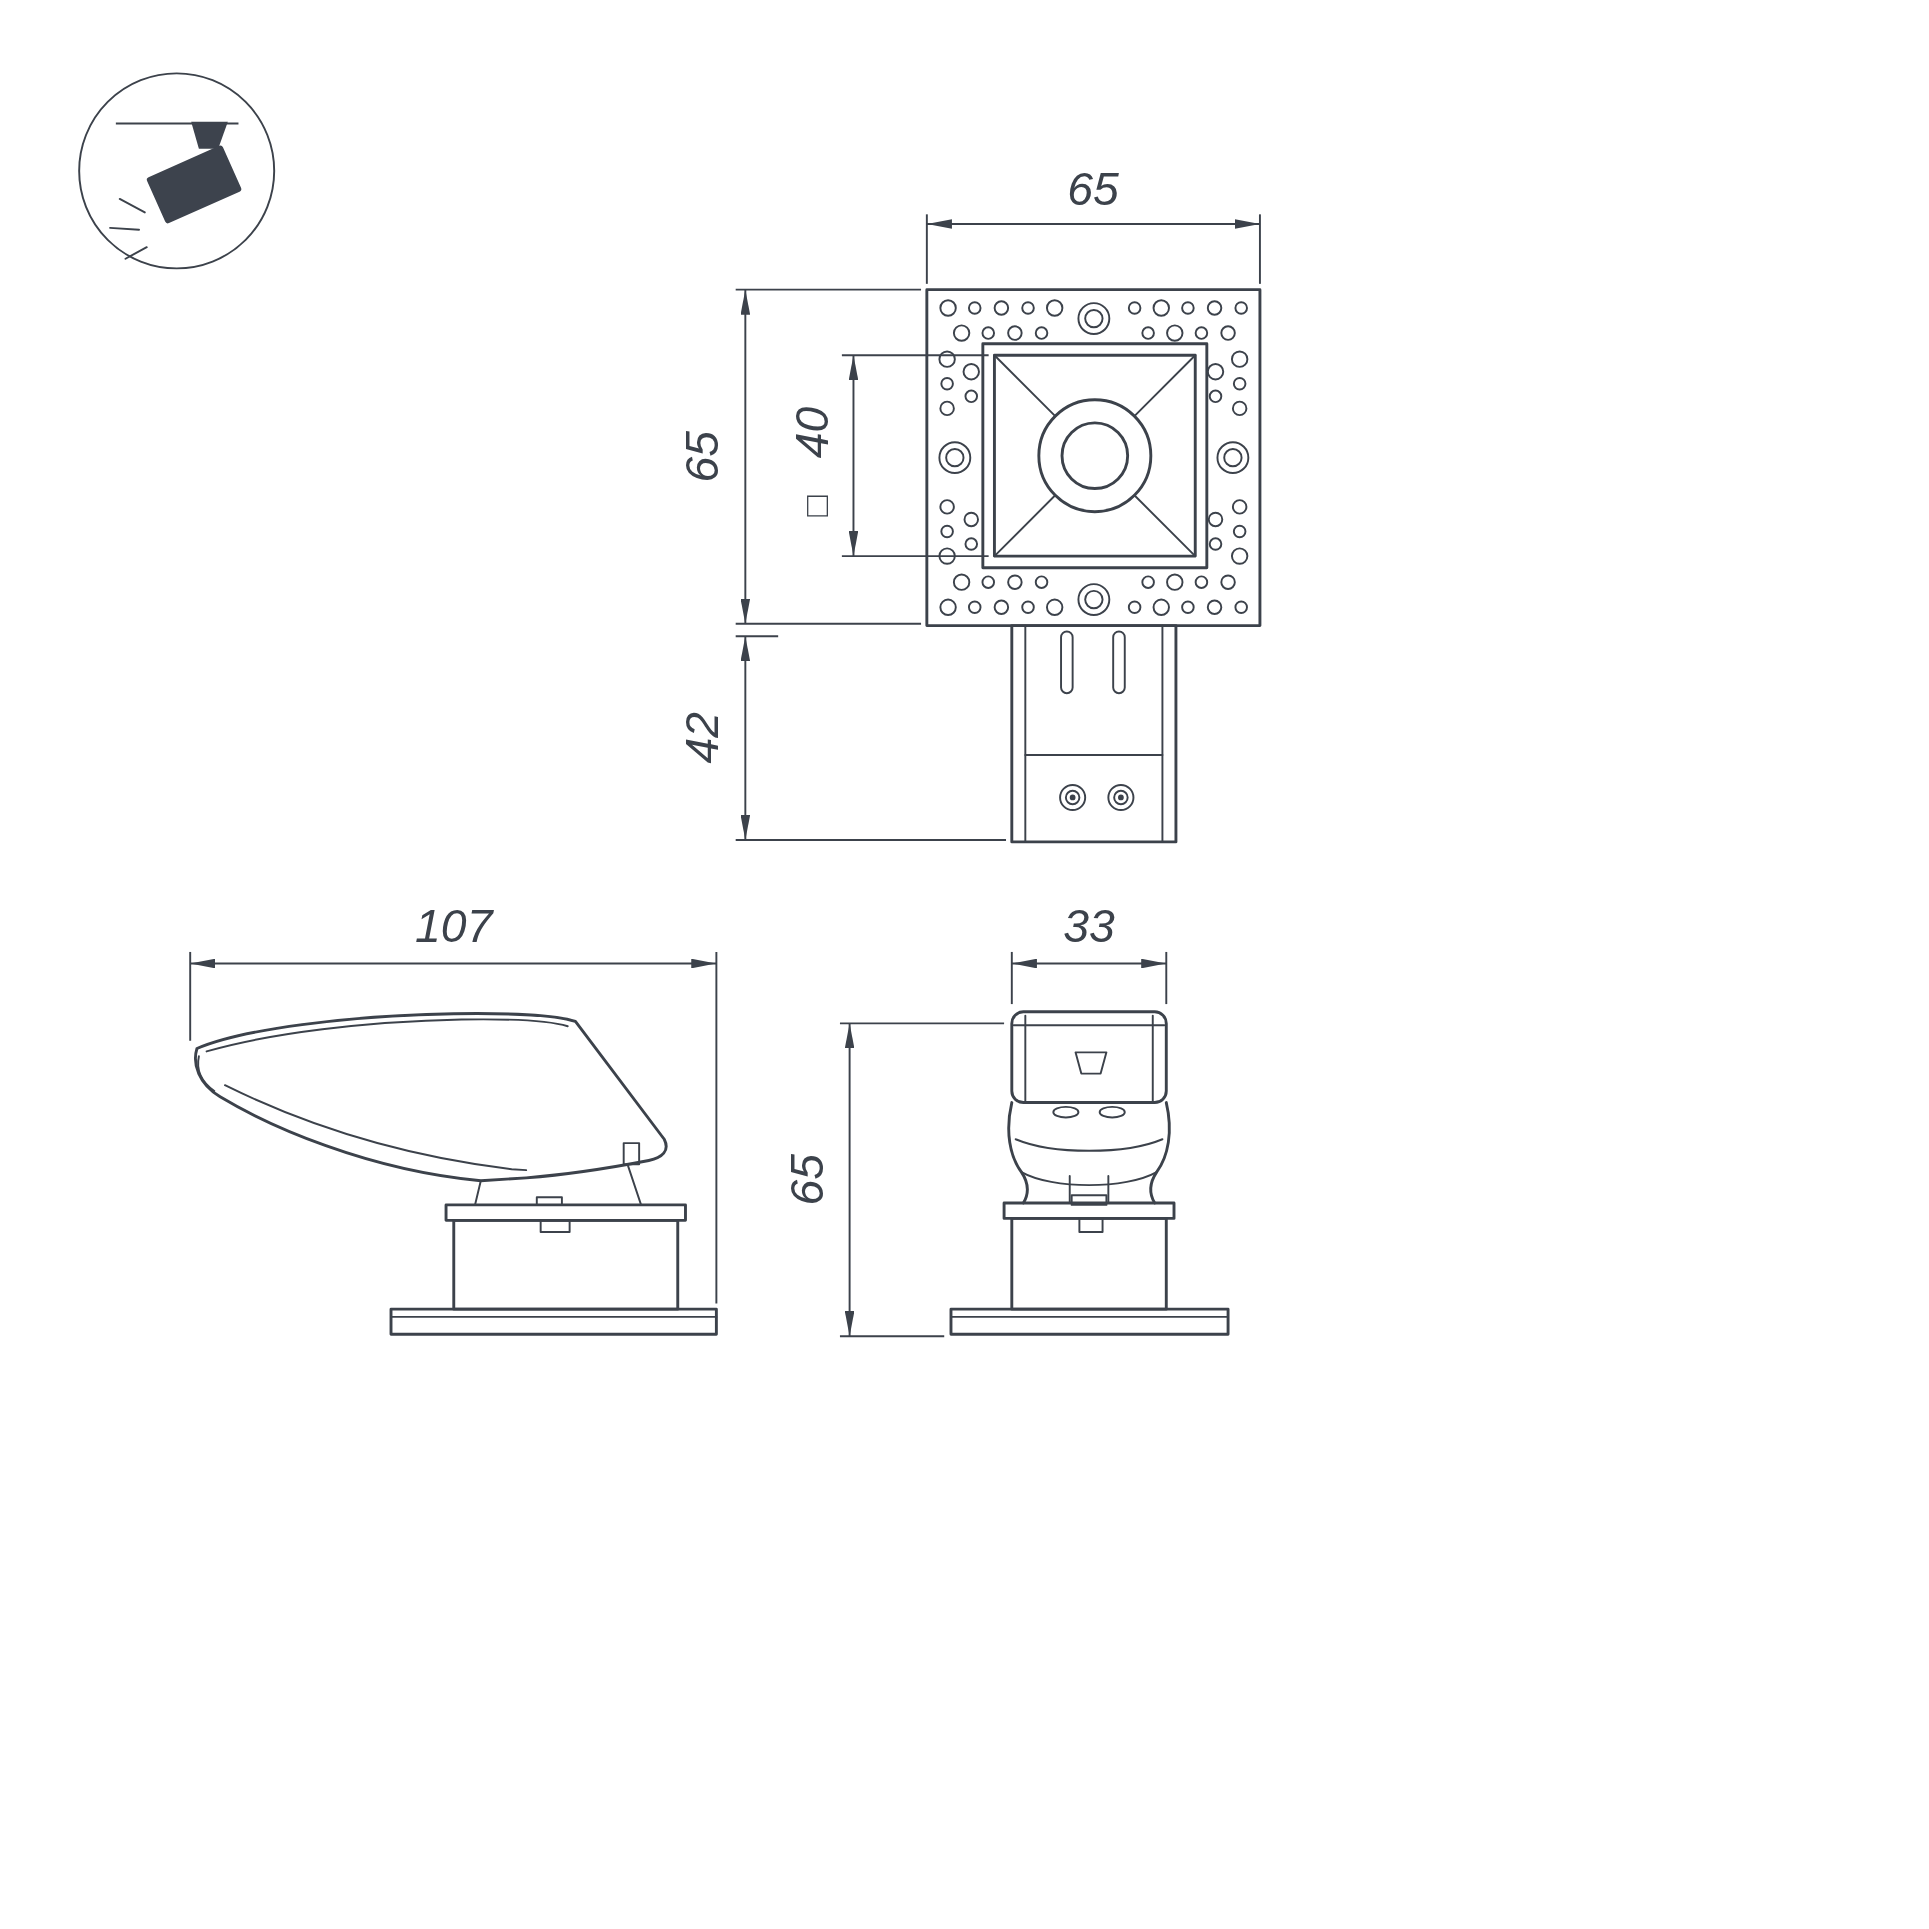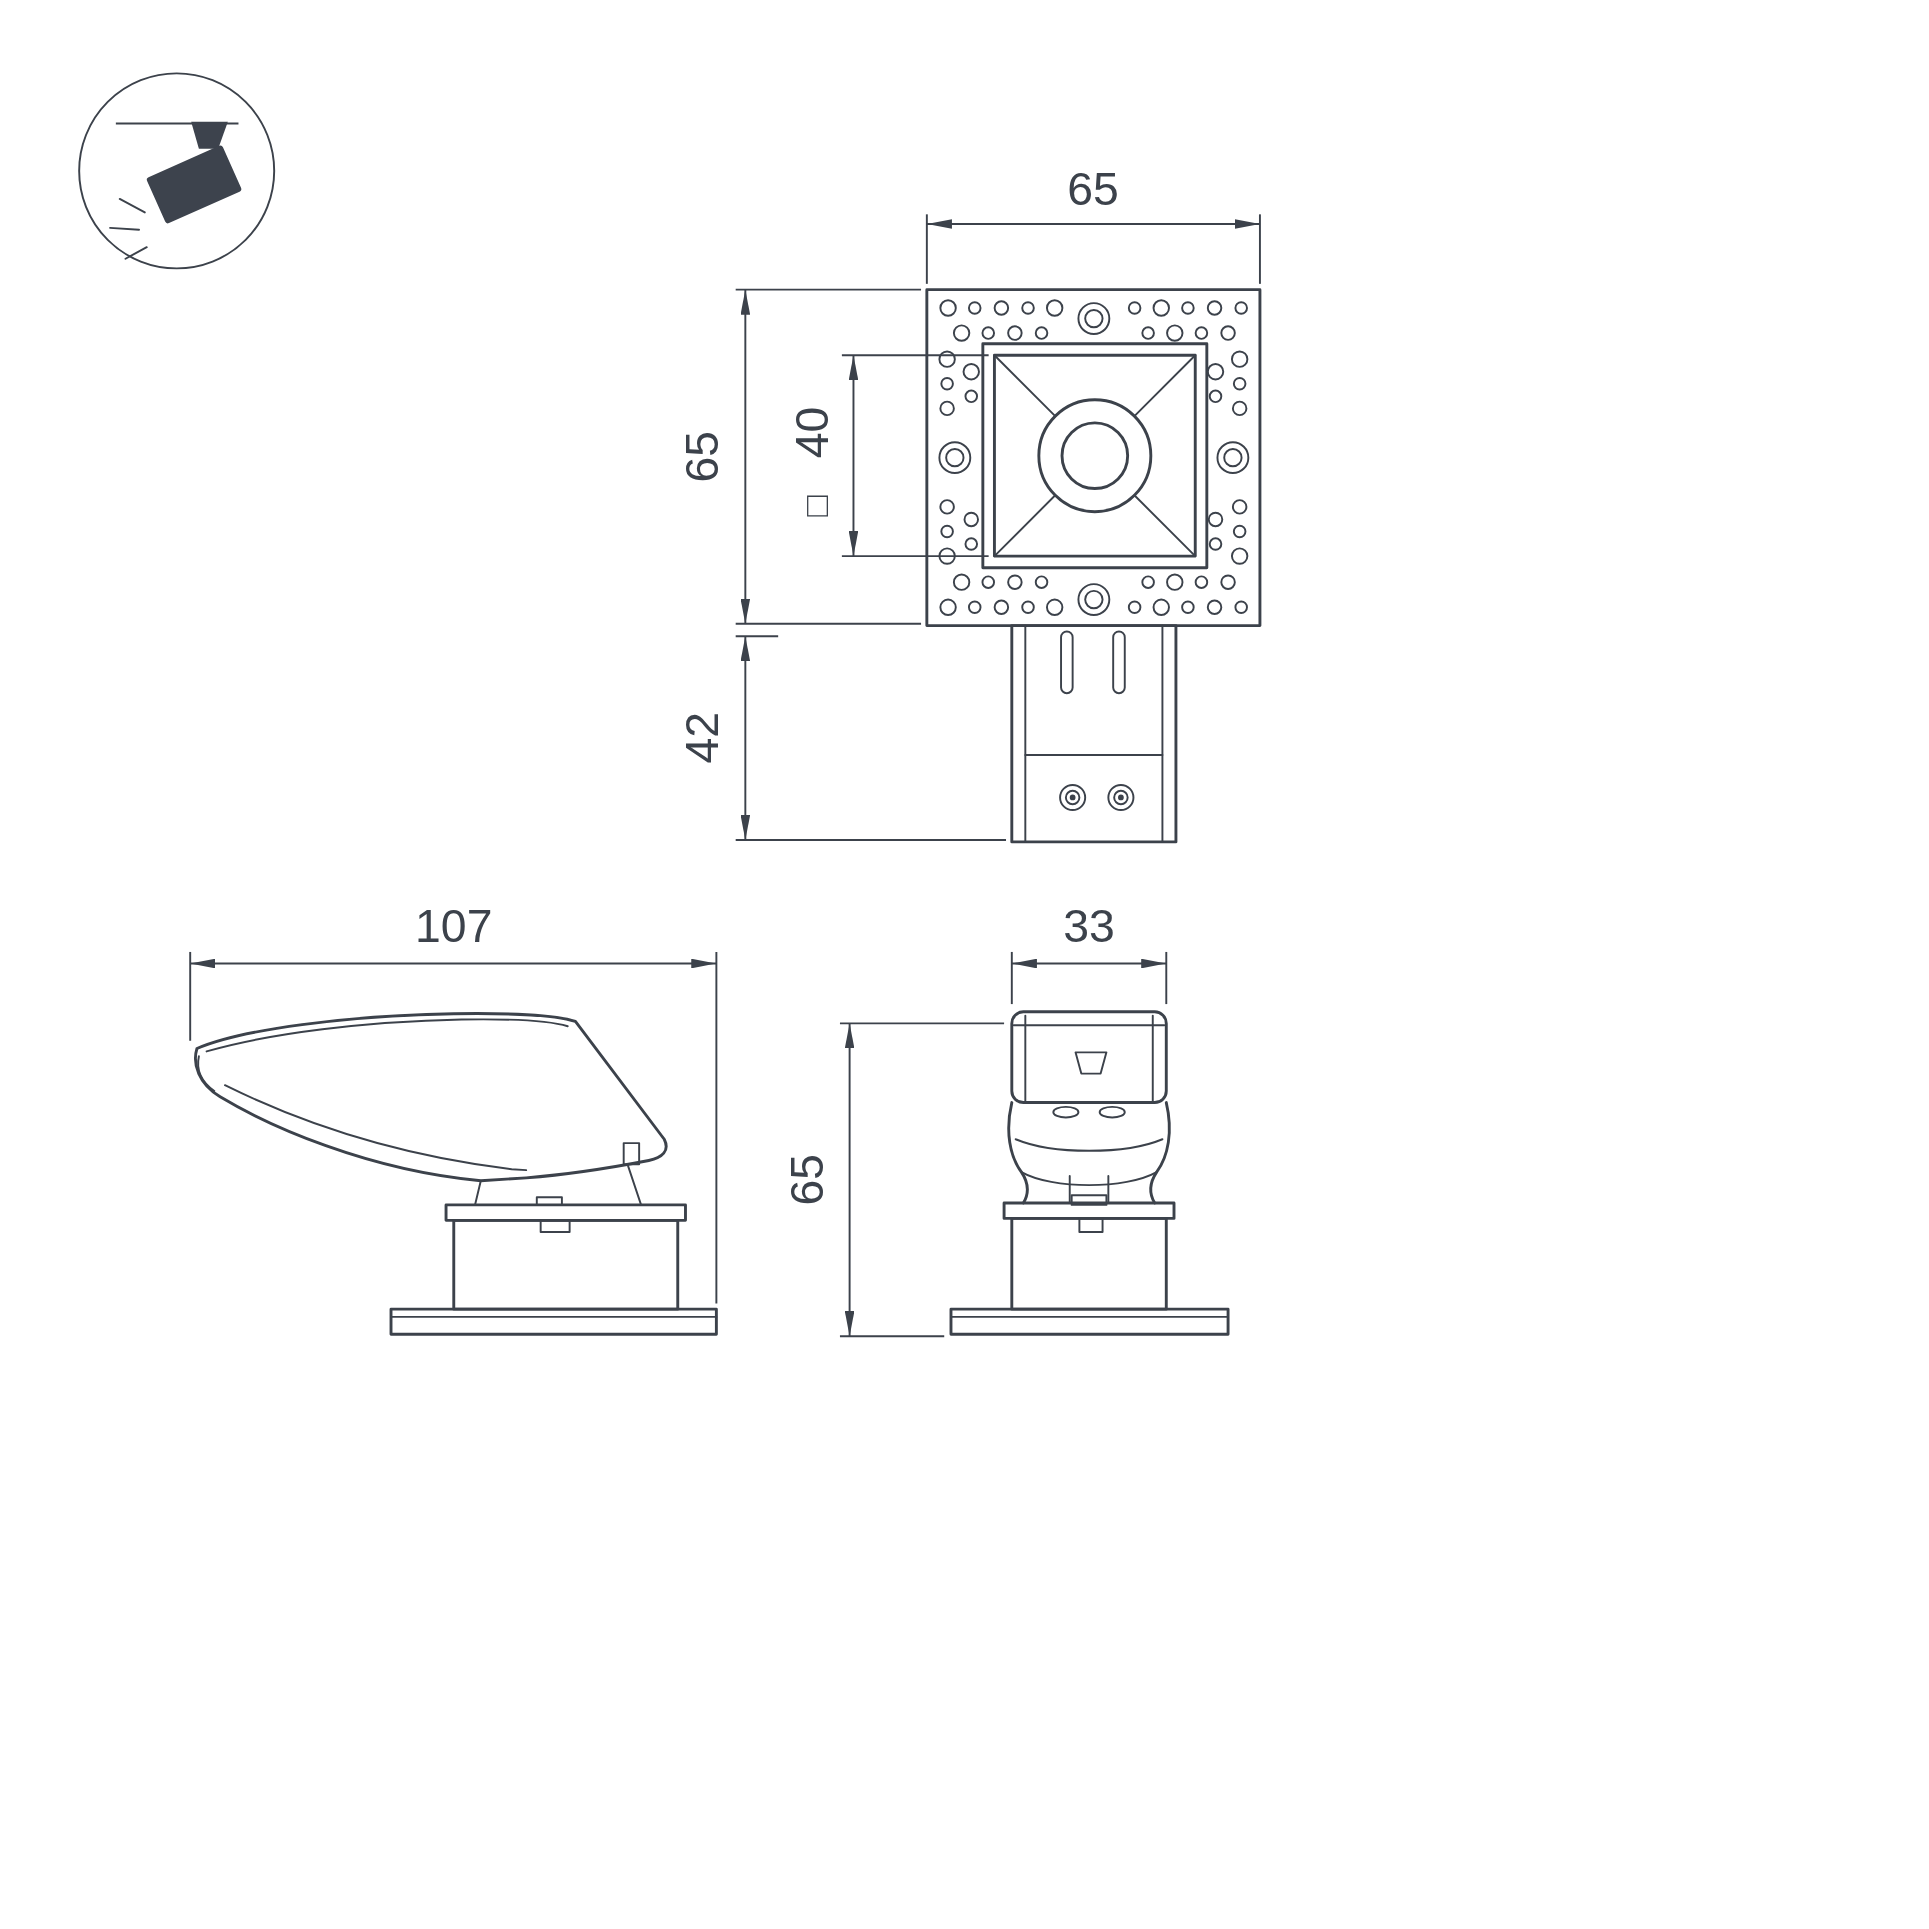--- a/index.html
+++ b/index.html
@@ -1,17 +1,17 @@
 <!DOCTYPE html>
 <html style="--line: #3c424b; --icon: #3d434d; --bg: #ffffff;"><head>
 <meta charset="utf-8">
 <style>
   :root{ --line:#3c424b; --icon:#3d434d; --bg:#ffffff; }
   html,body{margin:0;padding:0;background:var(--bg);}
-  #canvas{width:1549px;height:1929px;position:relative;background:var(--bg);}
+  #canvas{width:1549px;height:1929px;position:relative;background:var(--bg);font-style:italic;}
   svg text{
     fill:var(--line);
     font-family:"Liberation Sans","DejaVu Sans",sans-serif;
     font-size:48px;
   }
   .ol{fill:none;stroke:var(--line);stroke-width:3;stroke-linejoin:round;stroke-linecap:round;}
   .tl{fill:none;stroke:var(--line);stroke-width:2;stroke-linejoin:round;stroke-linecap:round;}
   .xl{stroke:var(--line);stroke-width:2;}
   .dl{stroke:var(--line);stroke-width:2;marker-start:url(#arr);marker-end:url(#arr);}
   .dark{fill:var(--icon);stroke:none;}

